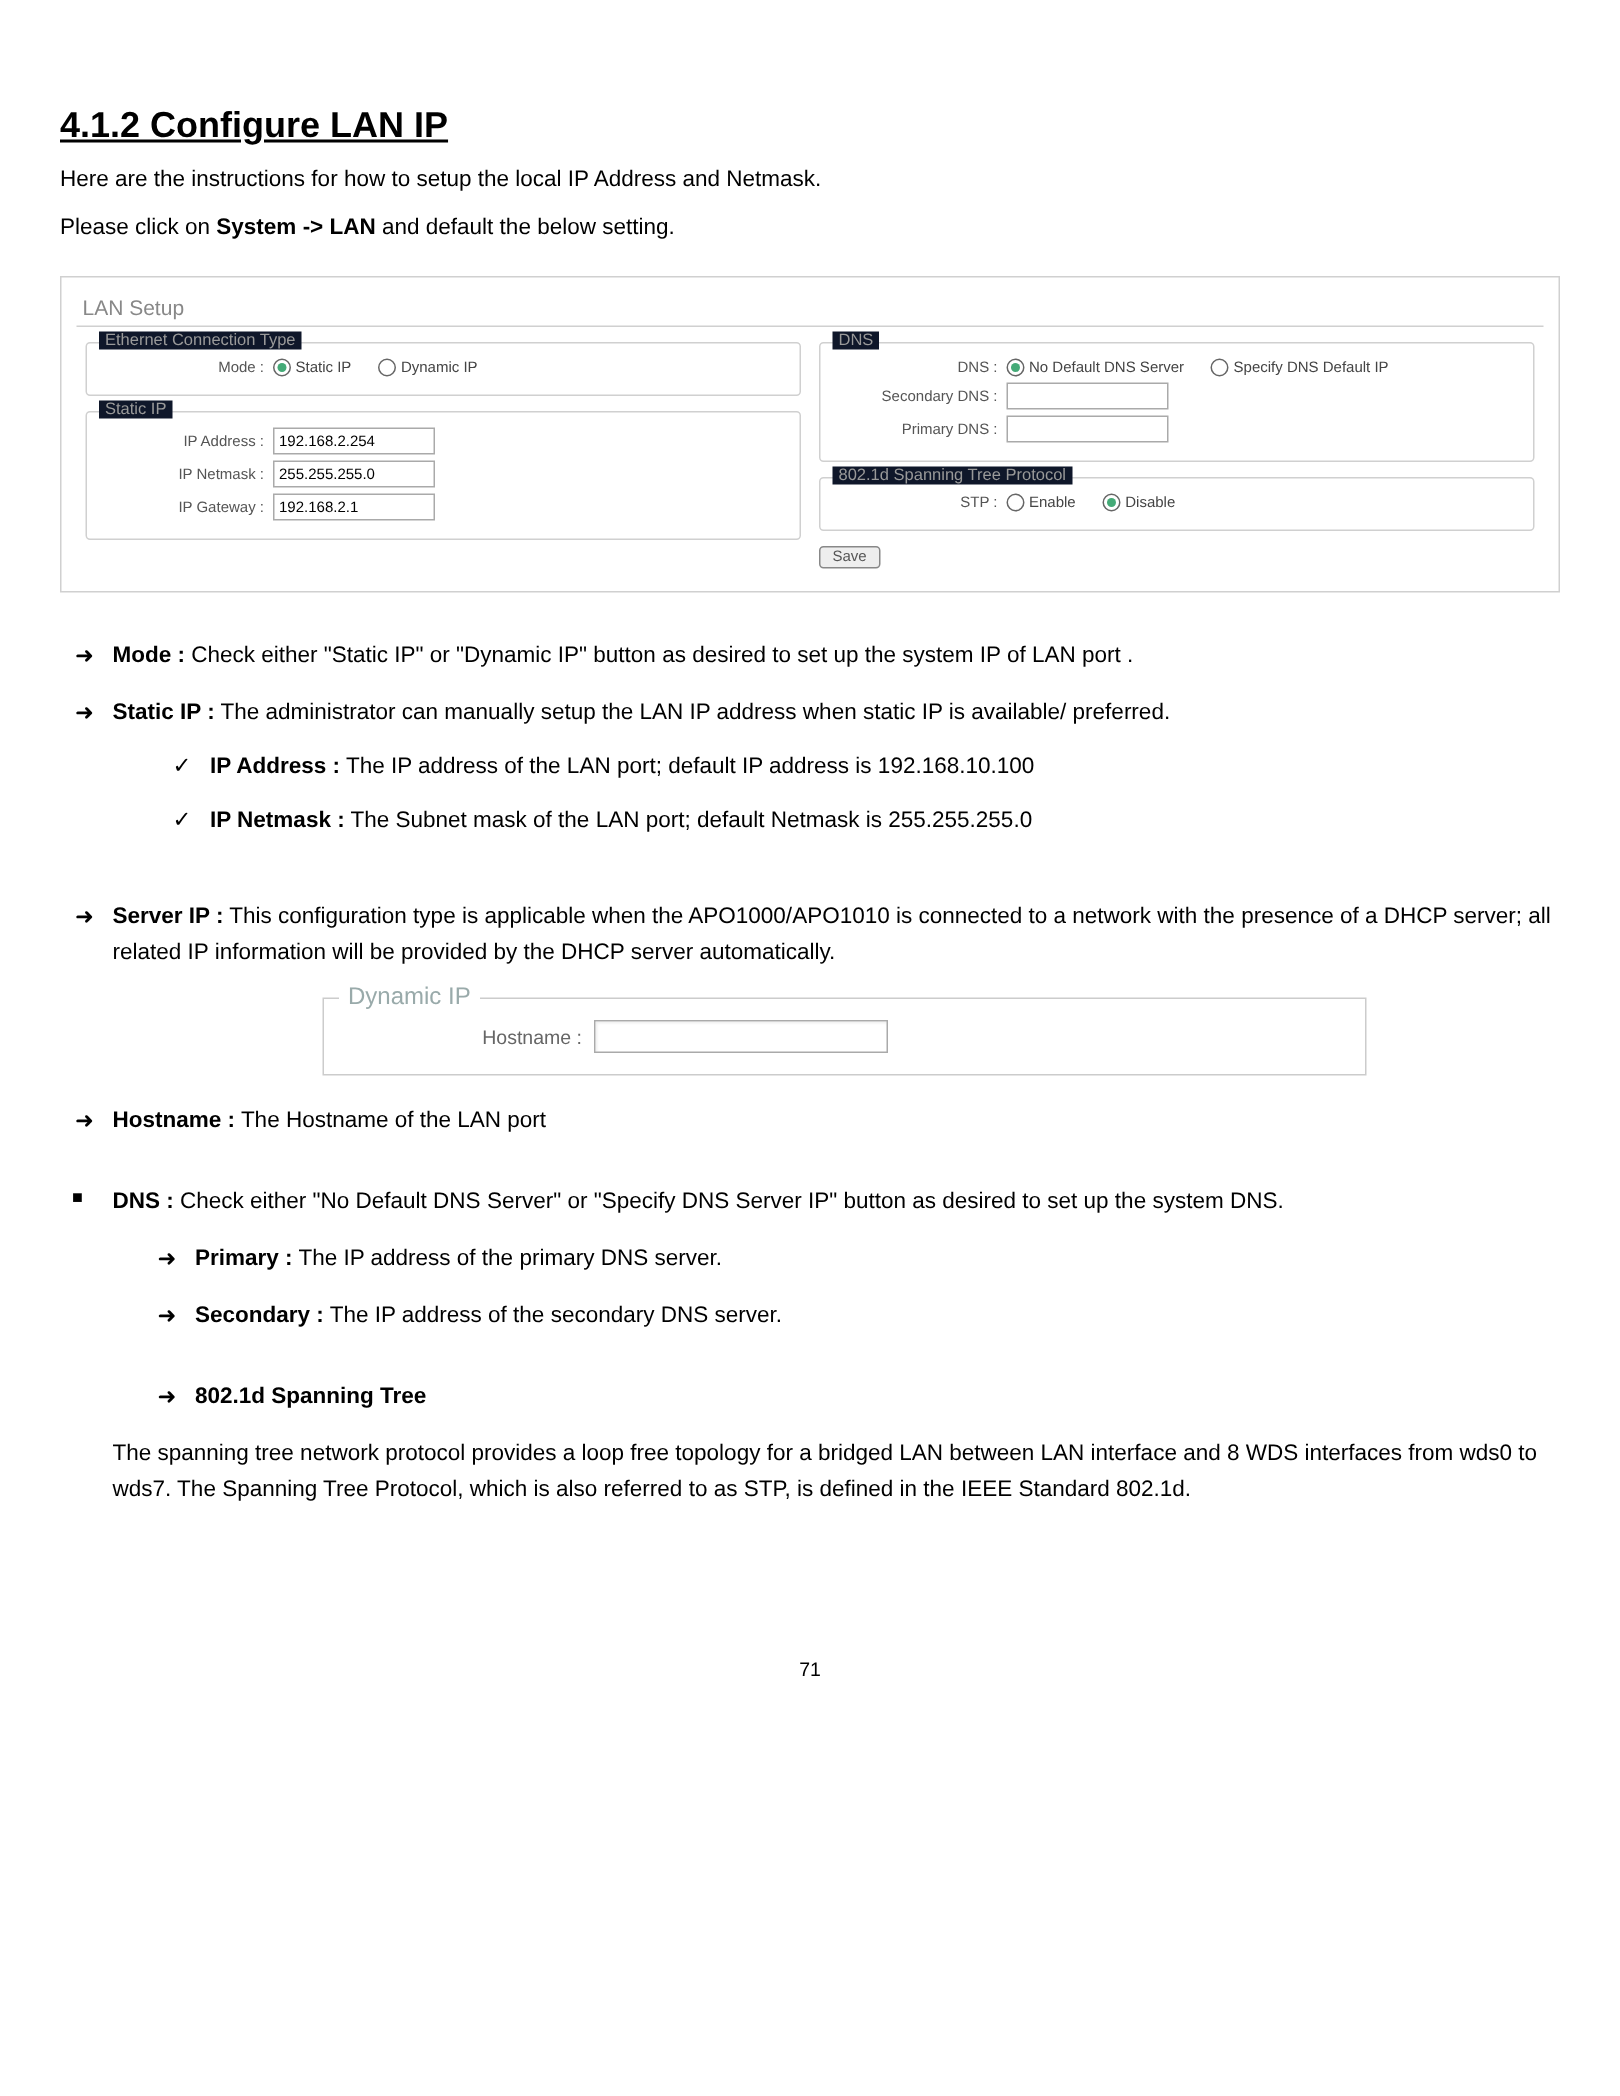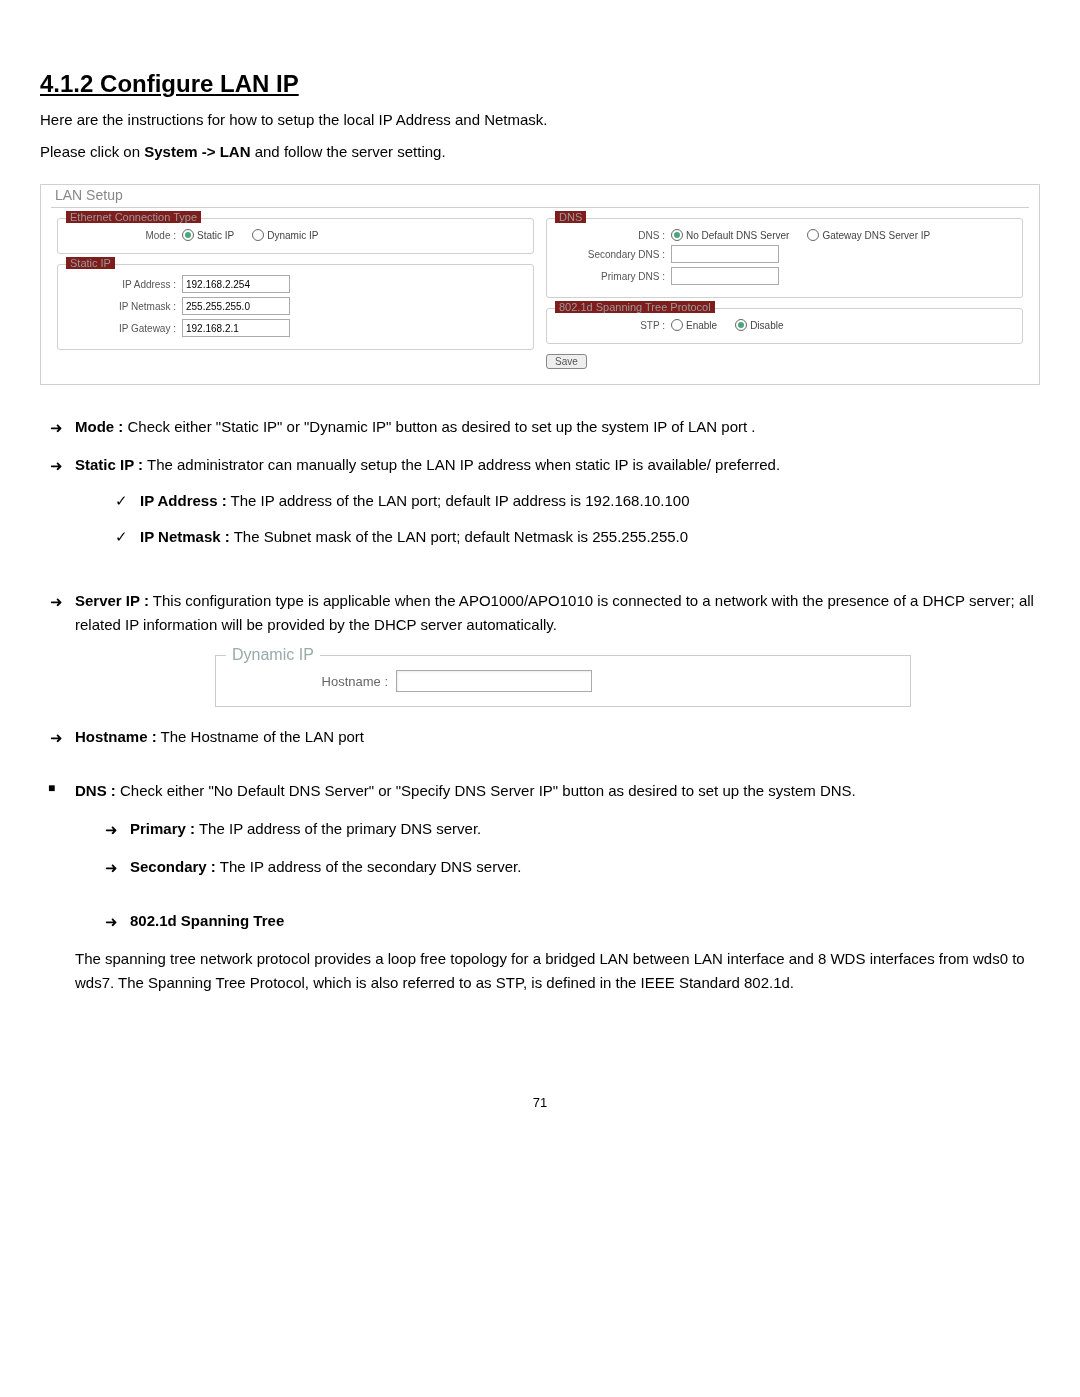--- a/index.html
+++ b/index.html
@@ -17,21 +17,21 @@
     margin: 30px 0 10px 0;
     text-decoration: underline;
   }
   p { margin: 8px 0; line-height: 1.6; }
   .b { font-weight: bold; }
 
   
   .panel {
     border: 1px solid #d0d0d0;
     margin: 20px 0 30px 0;
-    padding: 2px 10px 15px 10px;
+    padding: 12px 10px 15px 10px;
     background: #fff;
     font-size: 11px;
     color: #555;
   }
   .panel-title {
     font-size: 14px;
     color: #888;
     padding: 0 0 4px 4px;
     border-bottom: 1px solid #d0d0d0;
     margin-bottom: 6px;
@@ -43,21 +43,21 @@
     border: 1px solid #d0d0d0;
     border-radius: 3px;
     padding: 6px 8px 8px 8px;
     margin: 4px 0 10px 0;
     position: relative;
   }
   .fset-legend {
     position: absolute;
     top: -8px;
     left: 8px;
-    background: #7f1d1d;
+    background: #0f172a;
     padding: 0 4px;
     color: #999;
     font-size: 11px;
   }
   .frow {
     display: flex;
     align-items: center;
     margin: 4px 0;
   }
   .flabel {
@@ -178,21 +178,21 @@
 
   .pagenum { text-align: center; font-size: 13px; margin-top: 100px; }
 </style>
 </head>
 <body>
 
 <h2>4.1.2 Configure LAN IP</h2>
 
 <p>Here are the instructions for how to setup the local IP Address and Netmask.</p>
 <p>
-  <span>Please click on </span><span class="b">System -&gt; LAN</span><span> and follow the server setting.</span>
+  <span>Please click on </span><span class="b">System -&gt; LAN</span><span> and default the below setting.</span>
 </p>
 
 <div class="panel">
   <div class="panel-title">LAN Setup</div>
   <div class="panel-row">
     <div class="panel-col">
 
       <div class="fset">
         <span class="fset-legend">Ethernet Connection Type</span>
         <div class="frow">
@@ -230,21 +230,21 @@
       <div class="fset">
         <span class="fset-legend">DNS</span>
         <div class="frow">
           <span class="flabel">DNS :</span>
           <span class="radio">
             <span class="radio-dot sel"></span>
             <span>No Default DNS Server</span>
           </span>
           <span class="radio">
             <span class="radio-dot"></span>
-            <span>Gateway DNS Server IP</span>
+            <span>Specify DNS Default IP</span>
           </span>
         </div>
         <div class="frow">
           <span class="flabel">Secondary DNS :</span>
           <input class="finput" style="">
         </div>
         <div class="frow">
           <span class="flabel">Primary DNS :</span>
           <input class="finput" style="">
         </div>

